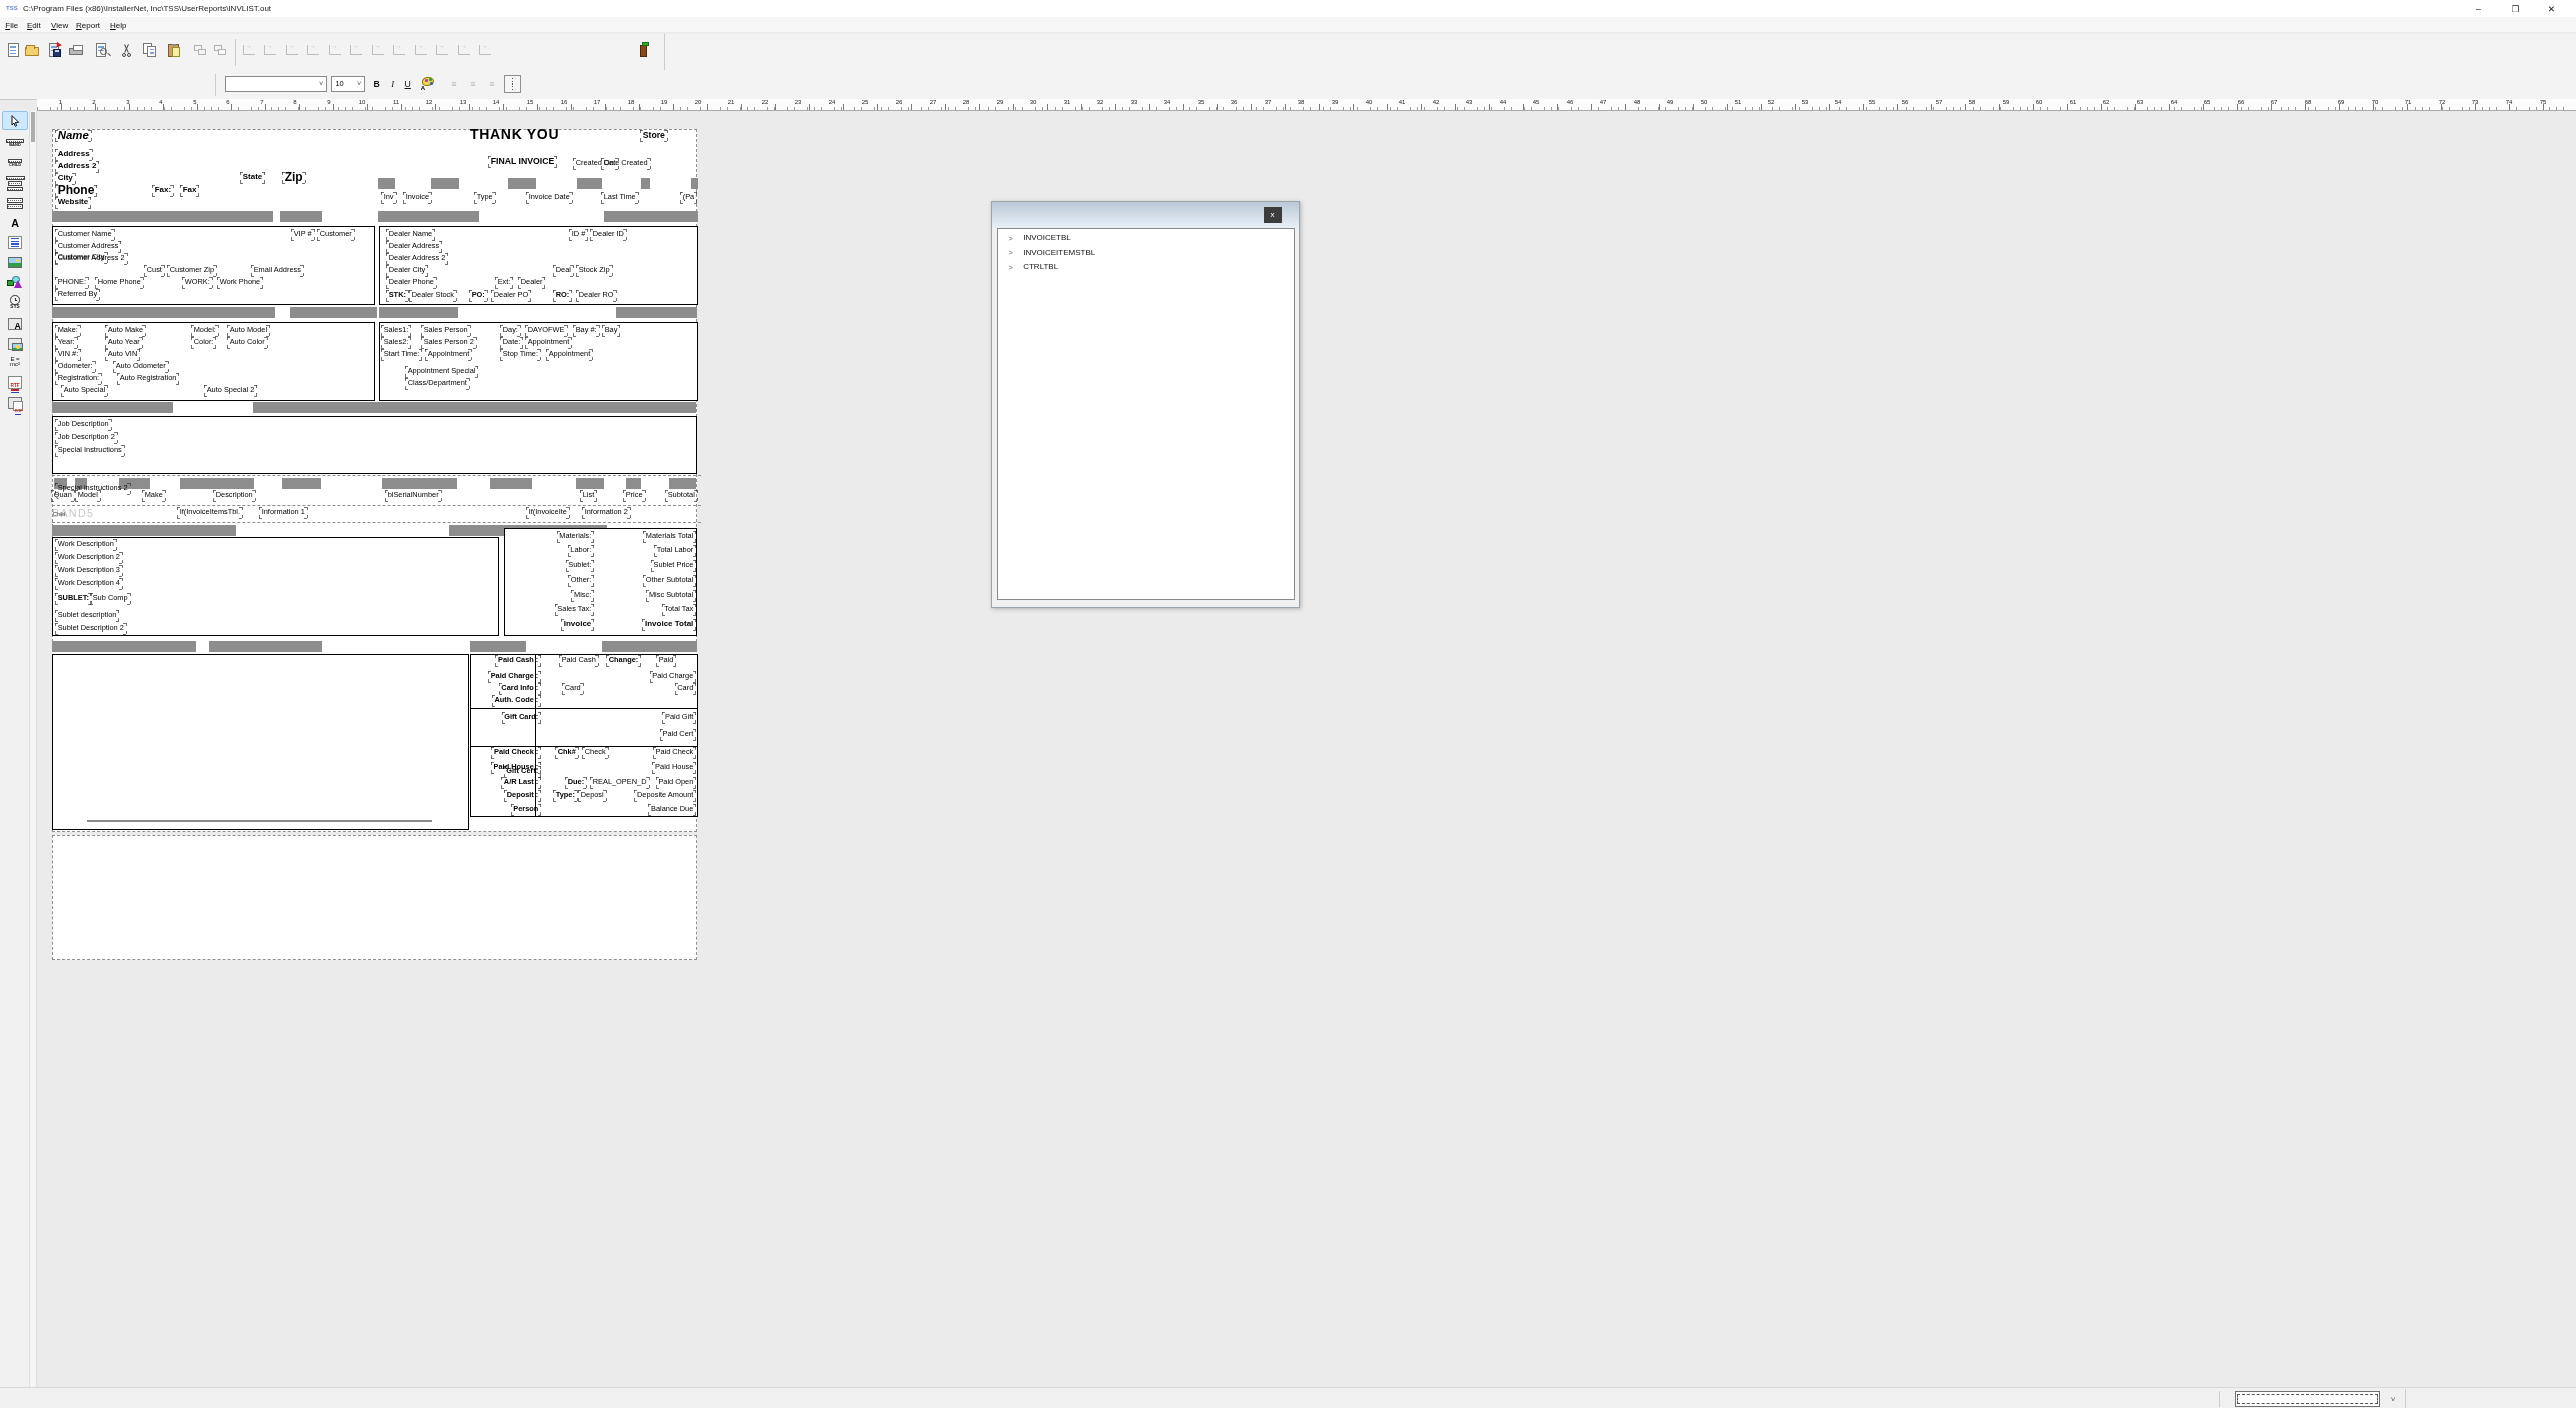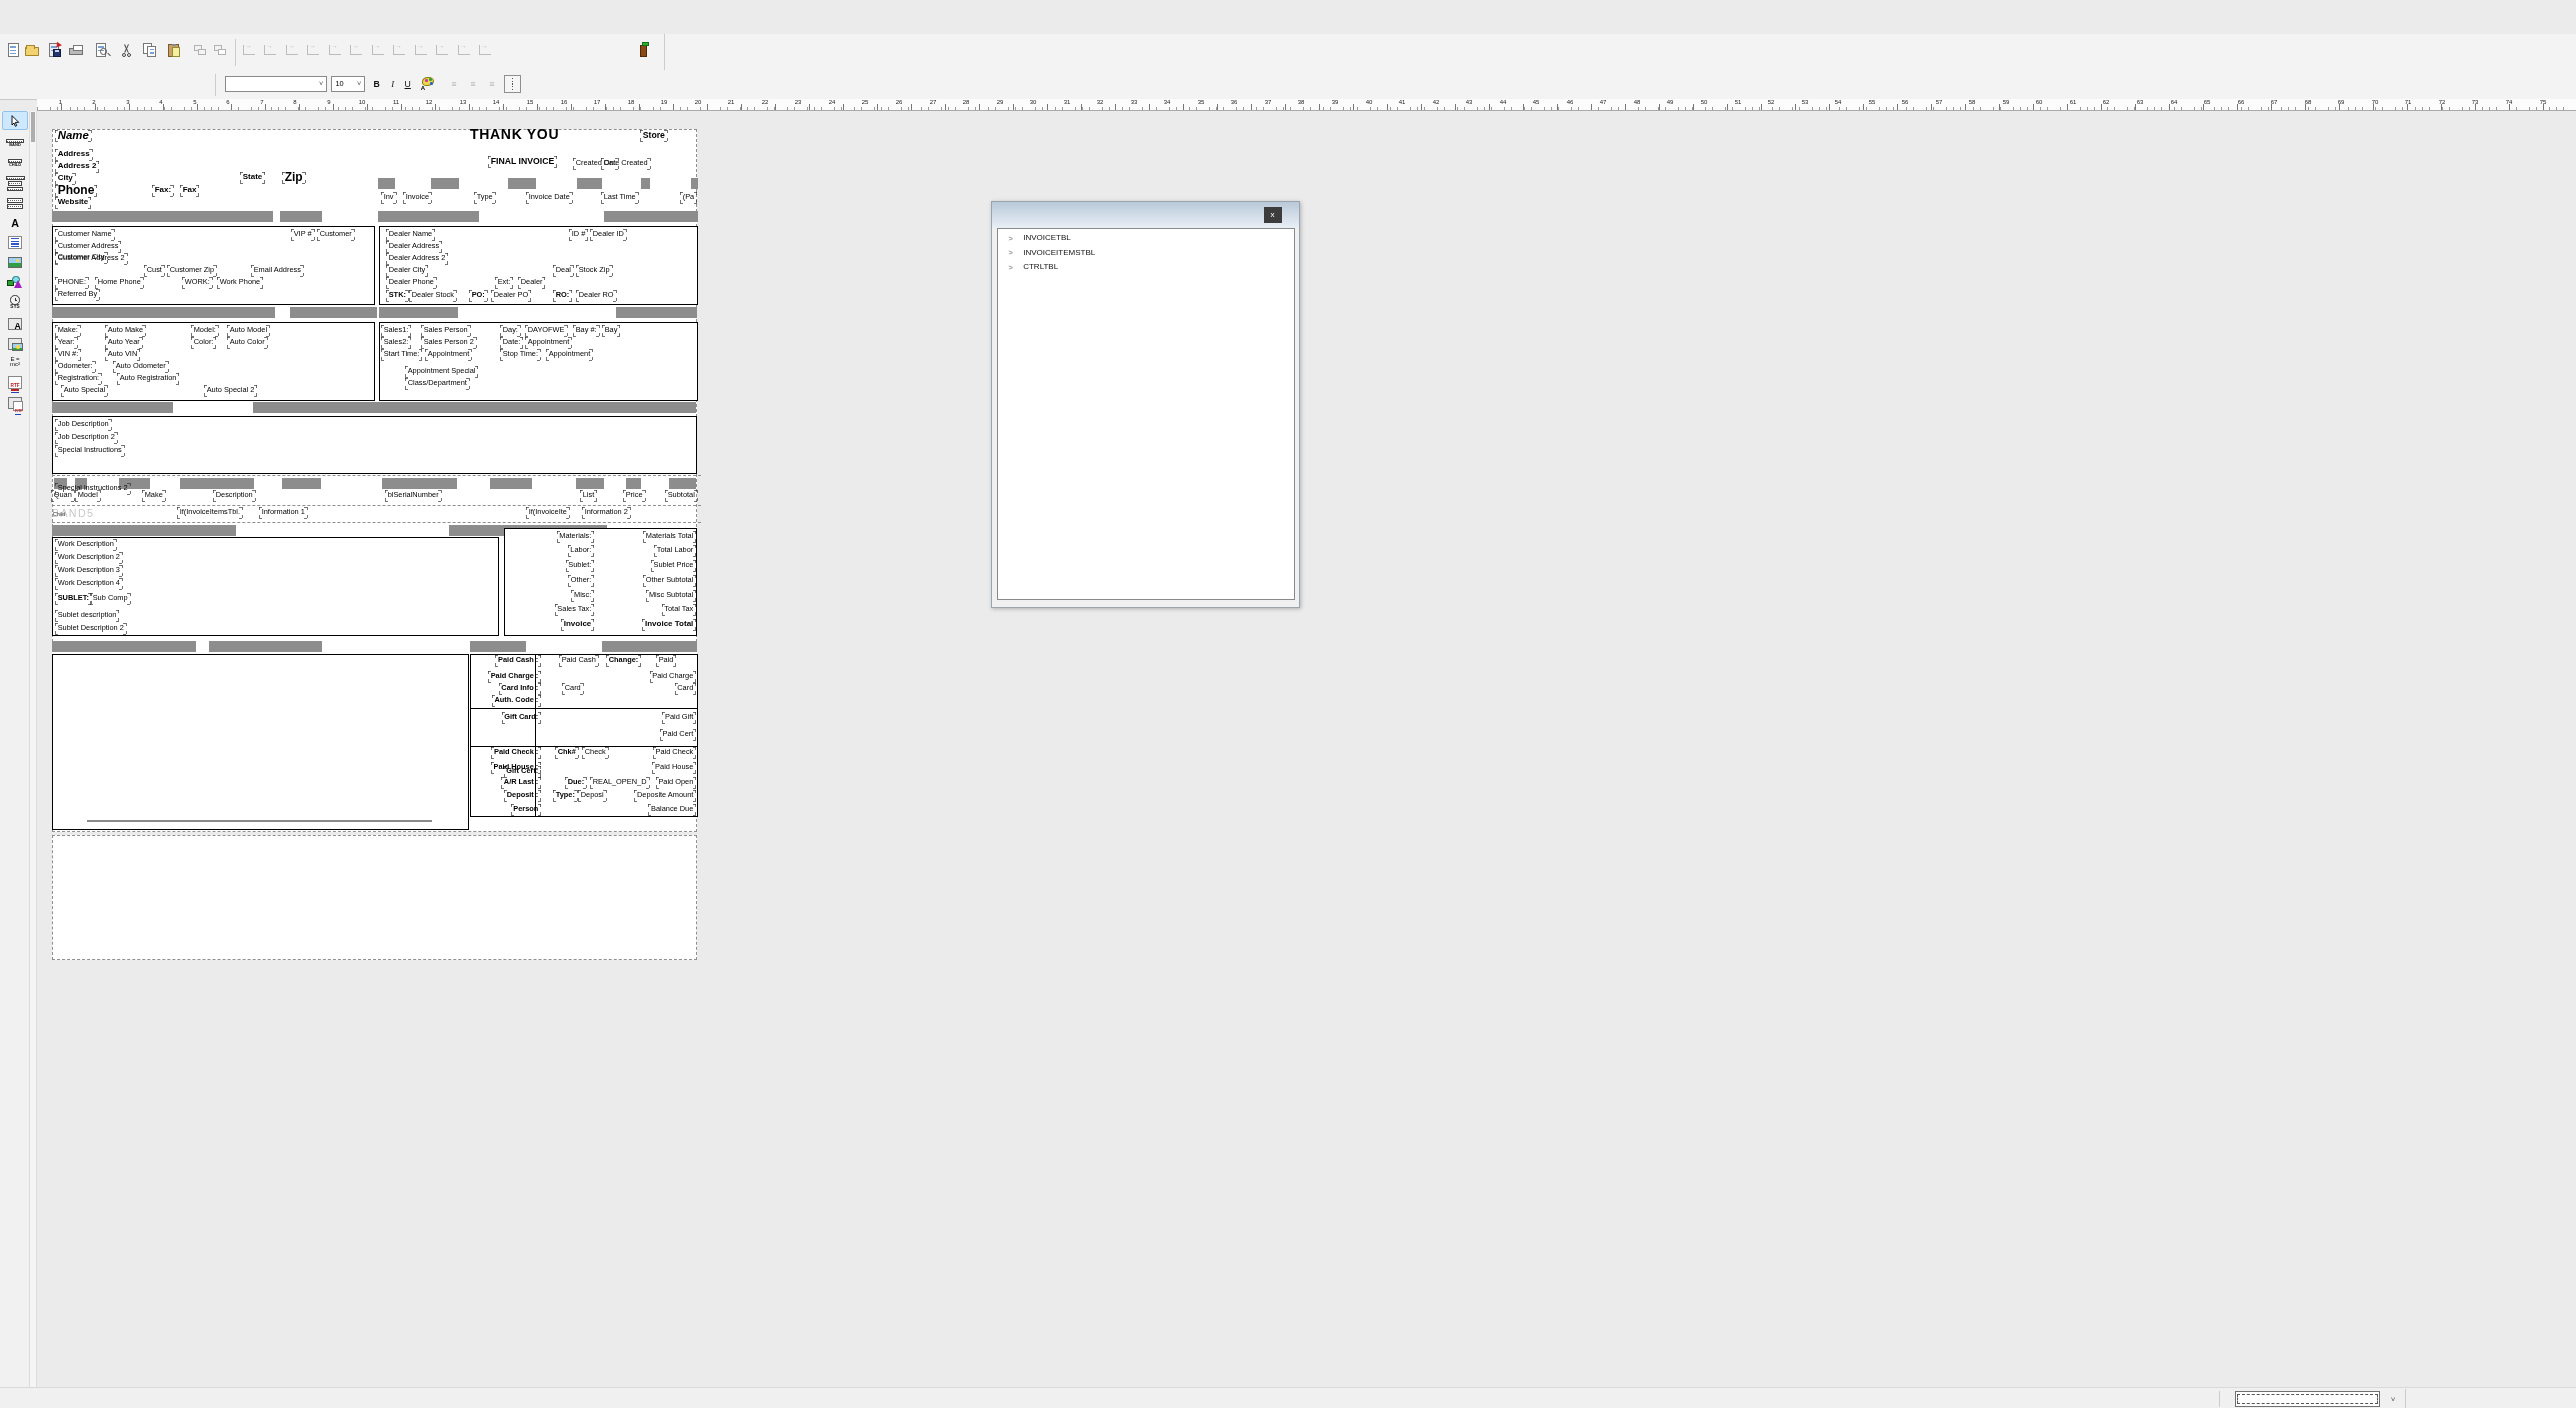--- a/index.html
+++ b/index.html
@@ -89,21 +89,35 @@
 .statusbar{position:absolute;left:0;top:1387px;width:2576px;height:21.5px;background:#f0f0f0;border-top:0.7px solid #d9d9d9}
 .scombo{position:absolute;left:2235px;top:3.4px;width:145px;height:15.4px;background:#fff;border:0.7px solid #707070}
 .scombo::before{content:"";position:absolute;inset:1.3px;border:0.7px dashed #555}
 .schev{position:absolute;left:2383px;top:3.4px;width:20px;height:15.4px;color:#555;font-size:8px;display:flex;align-items:center;justify-content:center}
 </style>
 </head>
 <body>
 
 <div id="root">
 
-
+  <div class="titlebar">
+    <span class="tss">TSS</span>
+    <span class="title-text">C:\Program Files (x86)\InstallerNet, Inc\TSS\UserReports\INVLIST.out</span>
+    <div class="winbtn" style="left:2463px">–</div>
+    <div class="winbtn" style="left:2500px">❐</div>
+    <div class="winbtn" style="left:2536px">✕</div>
+  </div>
+
+  <div class="menubar">
+    <span class="menu-item" style="left:1.3px">File</span>
+    <span class="menu-item" style="left:23px">Edit</span>
+    <span class="menu-item" style="left:47px">View</span>
+    <span class="menu-item" style="left:72px">Report</span>
+    <span class="menu-item" style="left:106px">Help</span>
+  </div>
 
   <div class="toolbar1">
     <div class="ic" style="left:5.4px">
         <div class="pg">
           <i></i>
           <i></i>
           <i></i>
         </div>
       </div>
     <div class="ic" style="left:24px">

